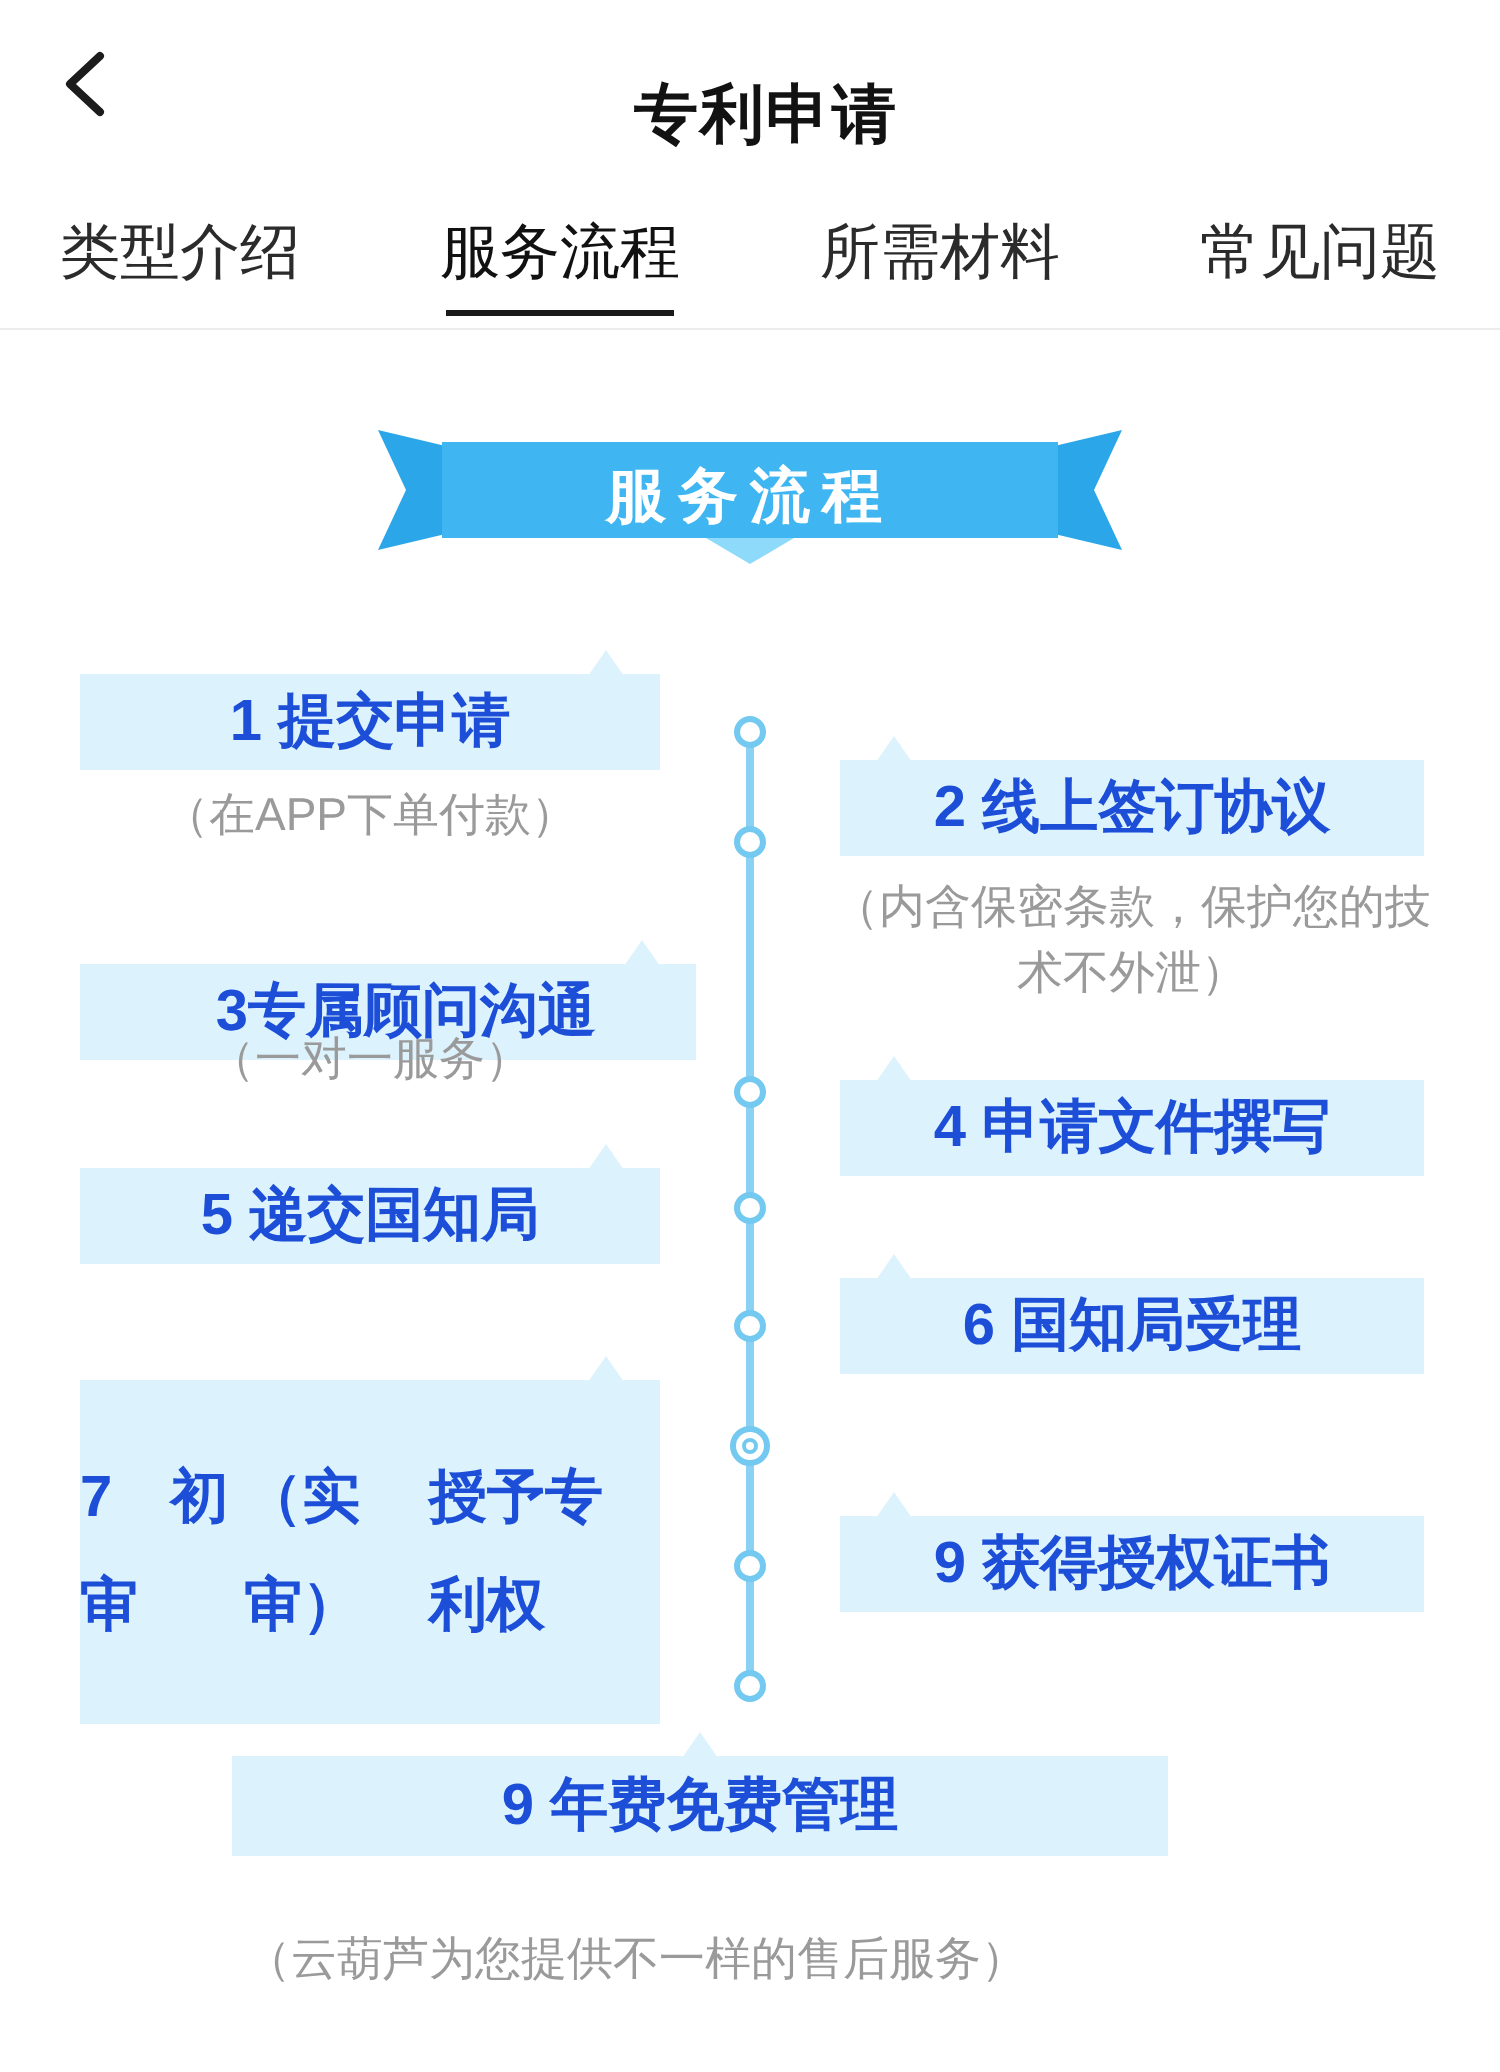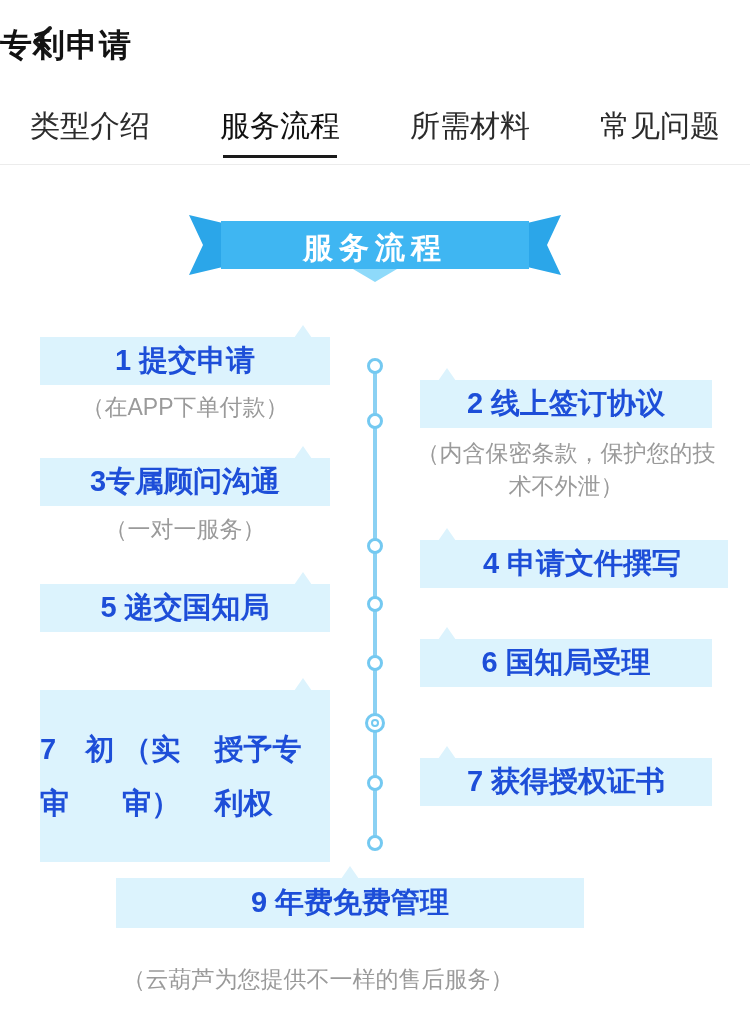--- a/index.html
+++ b/index.html
@@ -2,21 +2,21 @@
 <html><head>
 <meta charset="utf-8">
 <style>
   html,body{margin:0;padding:0;background:#ffffff;}
   body{font-family:"Liberation Sans", sans-serif;}
   .page{position:relative;width:750px;height:1036px;background:#ffffff;overflow:hidden;margin:0 auto;}
 
   
   .header{position:absolute;top:0;left:0;width:750px;height:88px;background:#ffffff;}
   .back-btn{position:absolute;left:22px;top:20px;width:40px;height:44px;cursor:pointer;display:flex;align-items:center;justify-content:center;}
-  .page-title{position:absolute;left:0;right:0;top:24px;text-align:left;font-size:32px;font-weight:700;color:#121212;letter-spacing:1px;}
+  .page-title{position:absolute;left:0;right:0;top:36px;text-align:center;font-size:32px;font-weight:700;color:#121212;letter-spacing:1px;padding-left:16px;}
 
   
   .tabbar{position:absolute;top:88px;left:0;width:750px;height:77px;border-bottom:1px solid #ececec;display:flex;justify-content:space-between;padding:0 30px;box-sizing:border-box;}
   .tab{position:relative;height:100%;display:flex;align-items:center;font-size:30px;color:#2b2b2b;cursor:pointer;}
   .tab.active{color:#111111;font-weight:500;}
   .tab-underline{position:absolute;left:50%;transform:translateX(-50%);bottom:6px;width:114px;height:3px;background:#1a1a1a;}
 
   
   .ribbon{position:absolute;left:185px;top:214px;width:380px;height:70px;}
   .ribbon-title{position:absolute;left:185px;top:228px;width:380px;text-align:center;font-size:30px;font-weight:700;color:#ffffff;letter-spacing:6px;}
@@ -33,22 +33,22 @@
   .tail.tr{right:18px;}
   .tail.tl{left:18px;}
   .tail.tc{left:50%;margin-left:-9px;}
   .box-left{left:40px;width:290px;height:48px;}
   .box-right{left:420px;width:292px;height:48px;text-align:center;}
   .box-tall{left:40px;top:690px;width:290px;height:172px;flex-direction:row;justify-content:center;line-height:54px;}
   .note{position:absolute;color:#9a9a9a;font-size:23px;text-align:center;line-height:33px;}
 
   .b1{top:337px;} .n1{left:40px;top:391px;width:290px;}
   .b2{top:380px;} .n2{left:415px;top:437px;width:302px;}
-  .b3{top:458px;} .n3{left:40px;top:513px;width:290px;}
-  .b4{top:540px;padding-left:16px;}
+  .b3{top:482px;padding-left:18px;} .n3{left:40px;top:513px;width:290px;}
+  .b4{top:540px;}
   .b5{top:584px;}
   .b6{top:639px;}
   .b8{top:758px;}
   .b9{left:116px;top:878px;width:468px;height:50px;position:absolute;}
   .n9{left:0;top:963px;width:636px;}
 </style>
 </head>
 <body>
 
 <div class="page">
@@ -133,21 +133,21 @@
 
   <div class="box box-tall">
     <div class="tail tr"></div>
     <span>7　初审</span>
     <span>（实审）</span>
     <span>授予专利权</span>
   </div>
 
   <div class="box box-right b8">
     <div class="tail tl"></div>
-    <span>7 获得授权证书</span>
+    <span>9 获得授权证书</span>
   </div>
 
   <div class="box b9">
     <div class="tail tc"></div>
     <span>9 年费免费管理</span>
   </div>
   <div class="note n9">（云葫芦为您提供不一样的售后服务）</div>
 
 </div>
 

